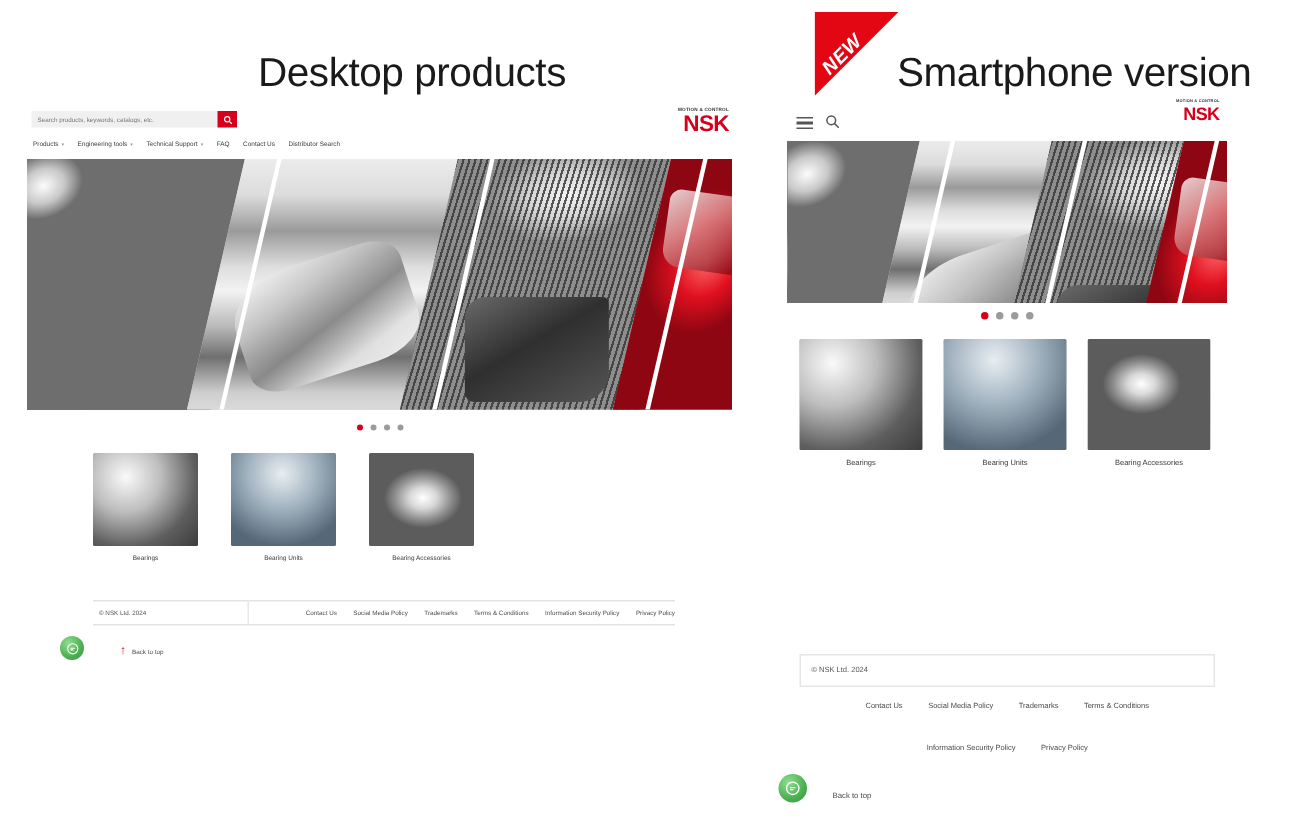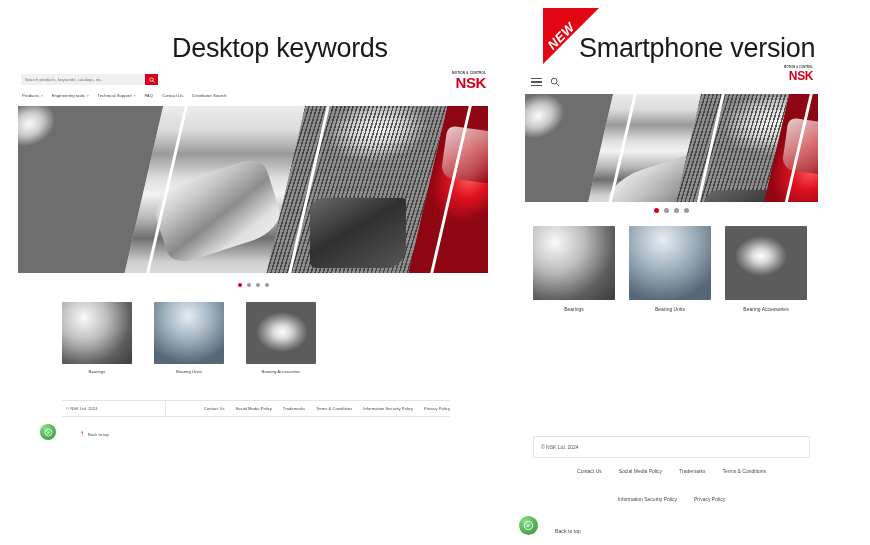--- a/index.html
+++ b/index.html
@@ -14,21 +14,21 @@
   
   .section-title {
     position: absolute;
     font-size: 27px;
     color: #1a1a1a;
     font-weight: 400;
     letter-spacing: -0.3px;
     white-space: nowrap;
   }
   #desktop-title { left: 172px; top: 33px; }
-  #smartphone-title { left: 579px; top: 33px; }
+  #smartphone-title { left: 598px; top: 33px; }
 
   
   .new-badge {
     position: absolute;
     left: 543px; top: 8px;
     width: 56px; height: 56px;
     overflow: hidden;
   }
   .new-badge .tri {
     position: absolute; inset: 0;
@@ -293,21 +293,21 @@
     font-size:5.2px; color:#4a4a4a; cursor:pointer;
   }
   #phone-chat { left:519px; top:516px; width:19px; height:19px; }
   #phone-chat svg { width:11px; height:11px; }
 </style>
 </head>
 <body>
 
 <div class="page">
 
-  <div class="section-title" id="desktop-title">Desktop keywords</div>
+  <div class="section-title" id="desktop-title">Desktop products</div>
 
   <div class="new-badge">
     <div class="tri"></div>
     <div class="new-text">NEW</div>
   </div>
   <div class="section-title" id="smartphone-title">Smartphone version</div>
 
   <div class="panel" id="desktop-panel">
 
     <div class="d-header">

